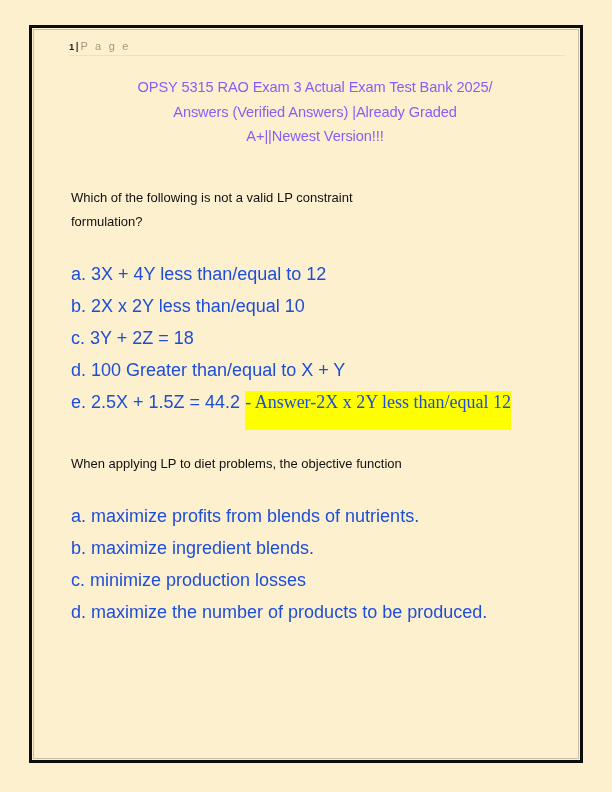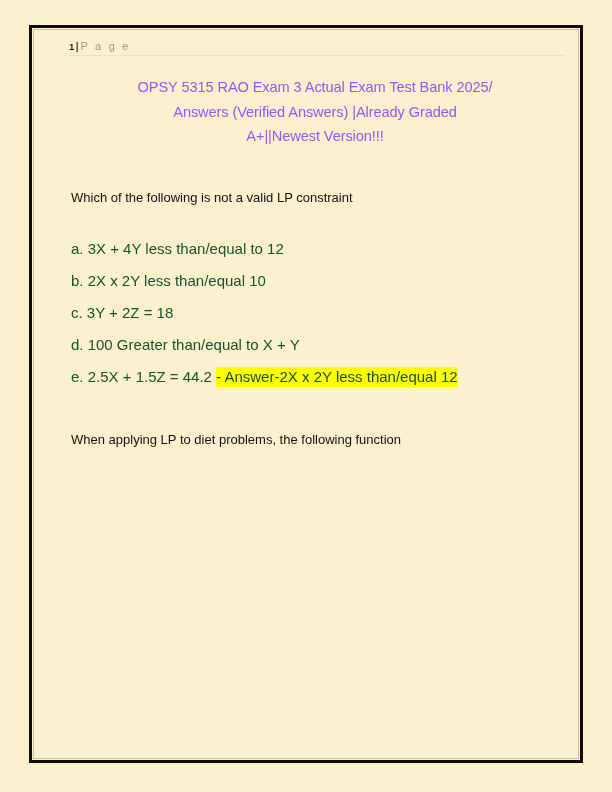--- a/index.html
+++ b/index.html
@@ -102,32 +102,33 @@
     font-size: 13px;
     color: #111111;
     line-height: 24.5px;
     max-width: 410px;
   }
 
   .opt-list {
     margin-top: 27px;
   }
   .opt {
-    font-size: 15px;
-    color: #14532d;
+    font-size: 18px;
+    color: #1d4ed8;
     line-height: 24.5px;
     margin-bottom: 7.5px;
     white-space: nowrap;
   }
   .opt:last-child {
     margin-bottom: 0;
   }
   .hl {
     background: #ffff00;
-    padding: 1px 0 2px 0;
+    padding: 1px 0 18px 0;
+    font-family: Liberation Serif, serif;
   }
 
   .block-gap {
     height: 38px;
   }
 </style>
 </head>
 <body>
 
 <div class="page-frame">
@@ -144,33 +145,40 @@
       <div>OPSY 5315 RAO Exam 3 Actual Exam Test Bank 2025/</div>
       <div>Answers (Verified Answers) |Already Graded</div>
       <div>A+||Newest Version!!!</div>
     </div>
 
     <div class="doc-body">
 
       <div>
         <div class="q-stem">
           <div>Which of the following is not a valid LP constraint</div>
+          <div>formulation?</div>
         </div>
         <div class="opt-list">
           <div class="opt">a. 3X + 4Y less than/equal to 12</div>
           <div class="opt">b. 2X x 2Y less than/equal 10</div>
           <div class="opt">c. 3Y + 2Z = 18</div>
           <div class="opt">d. 100 Greater than/equal to X + Y</div>
           <div class="opt"><span>e. 2.5X + 1.5Z = 44.2 </span><span class="hl">- Answer-2X x 2Y less than/equal 12</span></div>
         </div>
       </div>
 
       <div class="block-gap"></div>
 
       <div>
         <div class="q-stem" style="max-width:470px">
-          <div>When applying LP to diet problems, the following function</div>
+          <div>When applying LP to diet problems, the objective function</div>
+        </div>
+        <div class="opt-list">
+          <div class="opt">a. maximize profits from blends of nutrients.</div>
+          <div class="opt">b. maximize ingredient blends.</div>
+          <div class="opt">c. minimize production losses</div>
+          <div class="opt">d. maximize the number of products to be produced.</div>
         </div>
       </div>
 
     </div>
   </div>
 </div>
 
 </body></html>

